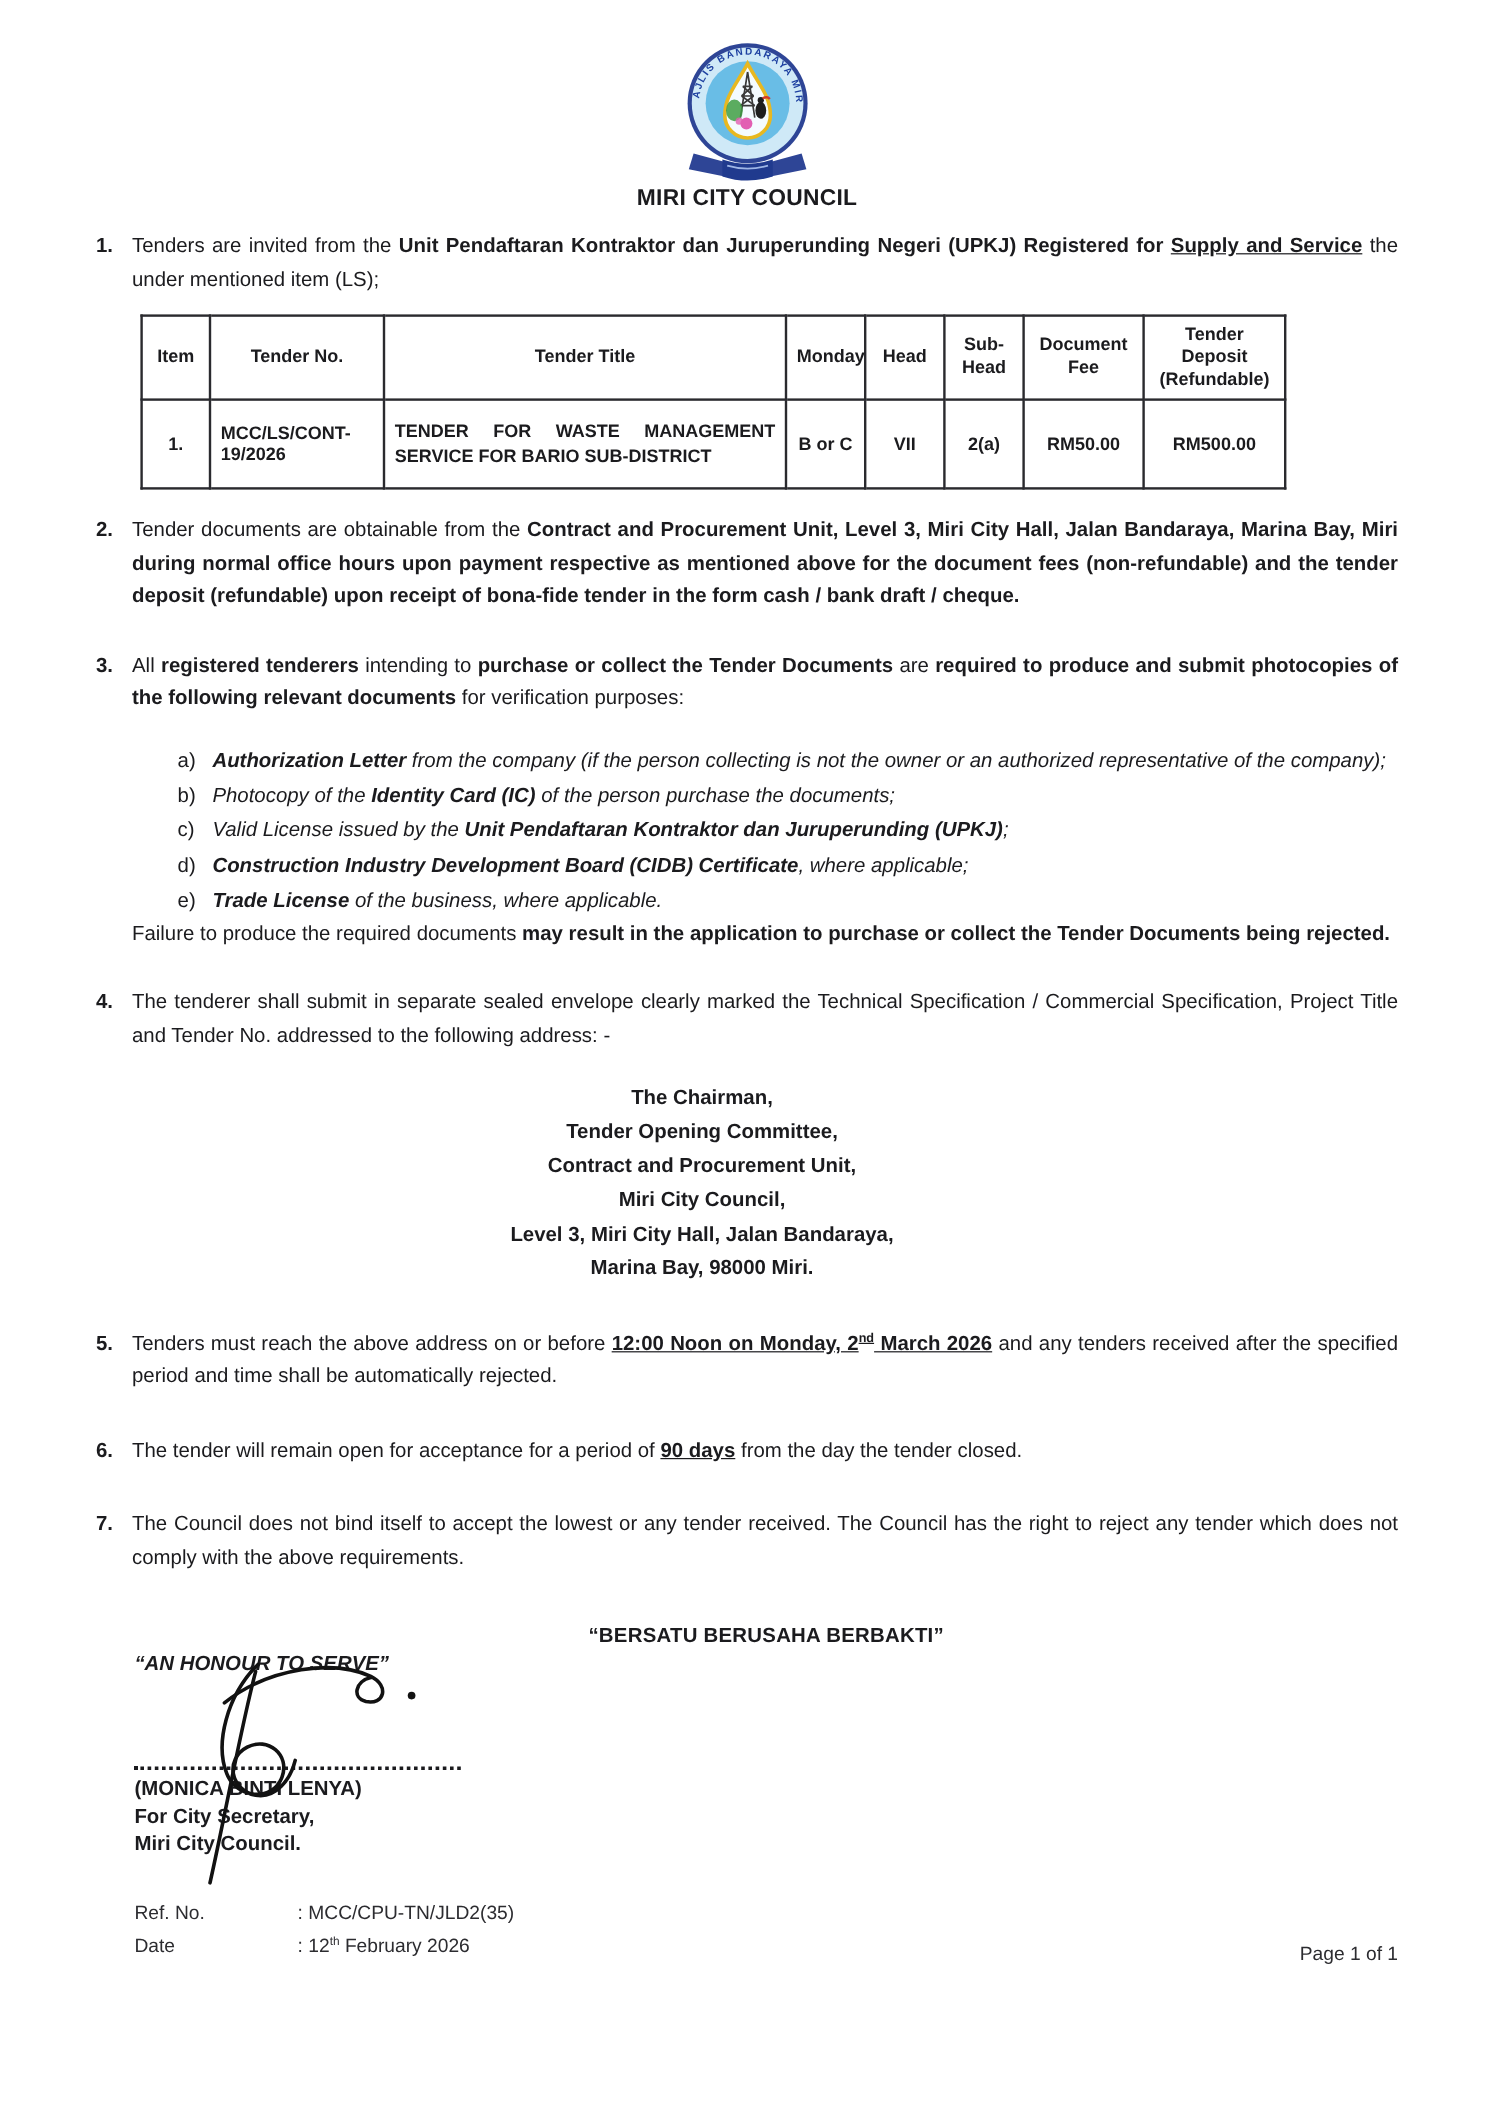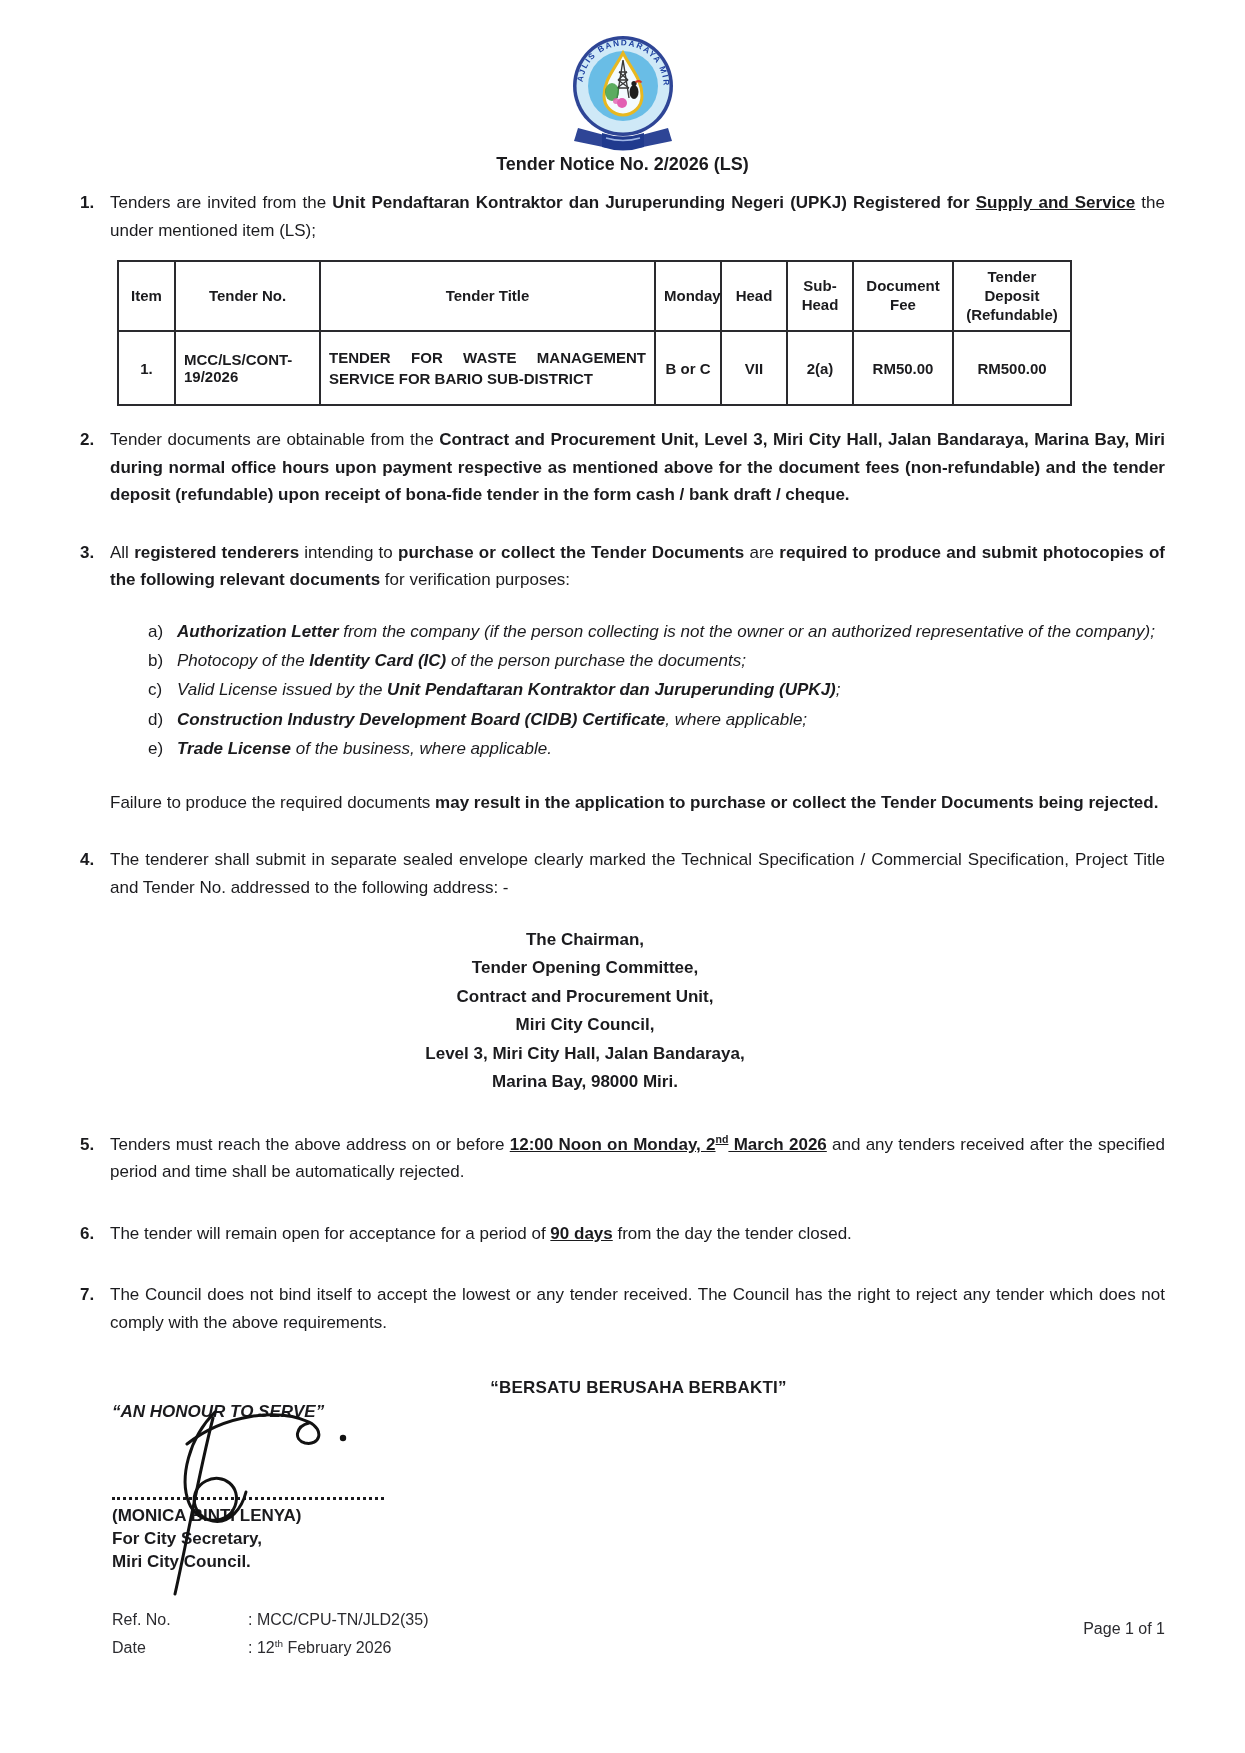--- a/index.html
+++ b/index.html
@@ -31,21 +31,21 @@
   td.j { text-align:justify; line-height:1.45; }
   col.w-item { width:57px; } col.w-no { width:145px; } col.w-title { width:335px; }
   col.w-class { width:66px; } col.w-head { width:66px; } col.w-sub { width:66px; }
   col.w-fee { width:100px; } col.w-dep { width:118px; }
 
   
   .sublist { margin:24px 0 0 38px; }
   .subitem { display:flex; font-size:17px; line-height:1.6; margin-top:2px; }
   .subitem .letter { width:29px; flex-shrink:0; }
   .subitem .sbody { flex:1; text-align:justify;font-style:italic; }
-  .failure { margin-top:27px; text-align:justify; }
+  .failure { text-align:justify; }
 
   
   .addr { text-align:center; font-size:17px; font-weight:bold; line-height:1.68; margin:24px 75px 0 0; }
 
   
   .sign-area { position:relative; margin:42px 0 0 32px; font-size:17px; }
   .motto1 { font-weight:bold; letter-spacing:.2px;text-align:center; }
   .motto2 { font-weight:bold; font-style:italic; margin-top:4px; }
   .sig-svg { position:absolute; left:15px; top:28px; pointer-events:none; }
   .dotline { display:block; width:272px; border-bottom:3px dotted #1b1b1e; height:78px; }
@@ -97,21 +97,21 @@
 
       <ellipse cx="50" cy="62" rx="7" ry="9" fill="#3f9e44" opacity=".85"></ellipse>
       <circle cx="60" cy="73" r="5" fill="#e25fb2"></circle>
       <circle cx="54" cy="71" r="3" fill="#e25fb2" opacity=".8"></circle>
       <g>
         <ellipse cx="72" cy="62" rx="4.5" ry="7" fill="#1e1e1e"></ellipse>
         <circle cx="72" cy="53.5" r="2.6" fill="#1e1e1e"></circle>
         <path d="M73.5,52 q4,-2 6,0.5" stroke="#d23b2a" stroke-width="2" fill="none"></path>
       </g>
     </svg>
-    <div class="subtitle">Tender Notice No. 2/2026 (LS)</div>
+    <div class="title">MIRI CITY COUNCIL</div>
   </div>
 
   <div class="clause" style="margin-top:14px;">
     <span class="num">1.</span>
     <p class="body"><span>Tenders are invited from the </span><span style="font-weight: bold;">Unit Pendaftaran Kontraktor dan Juruperunding Negeri (UPKJ) Registered for </span><span style="font-weight: bold; text-decoration: underline;">Supply and Service</span><span> the under mentioned item (LS);</span></p>
   </div>
 
   <div class="tbl-wrap">
     <table>
       <colgroup>

